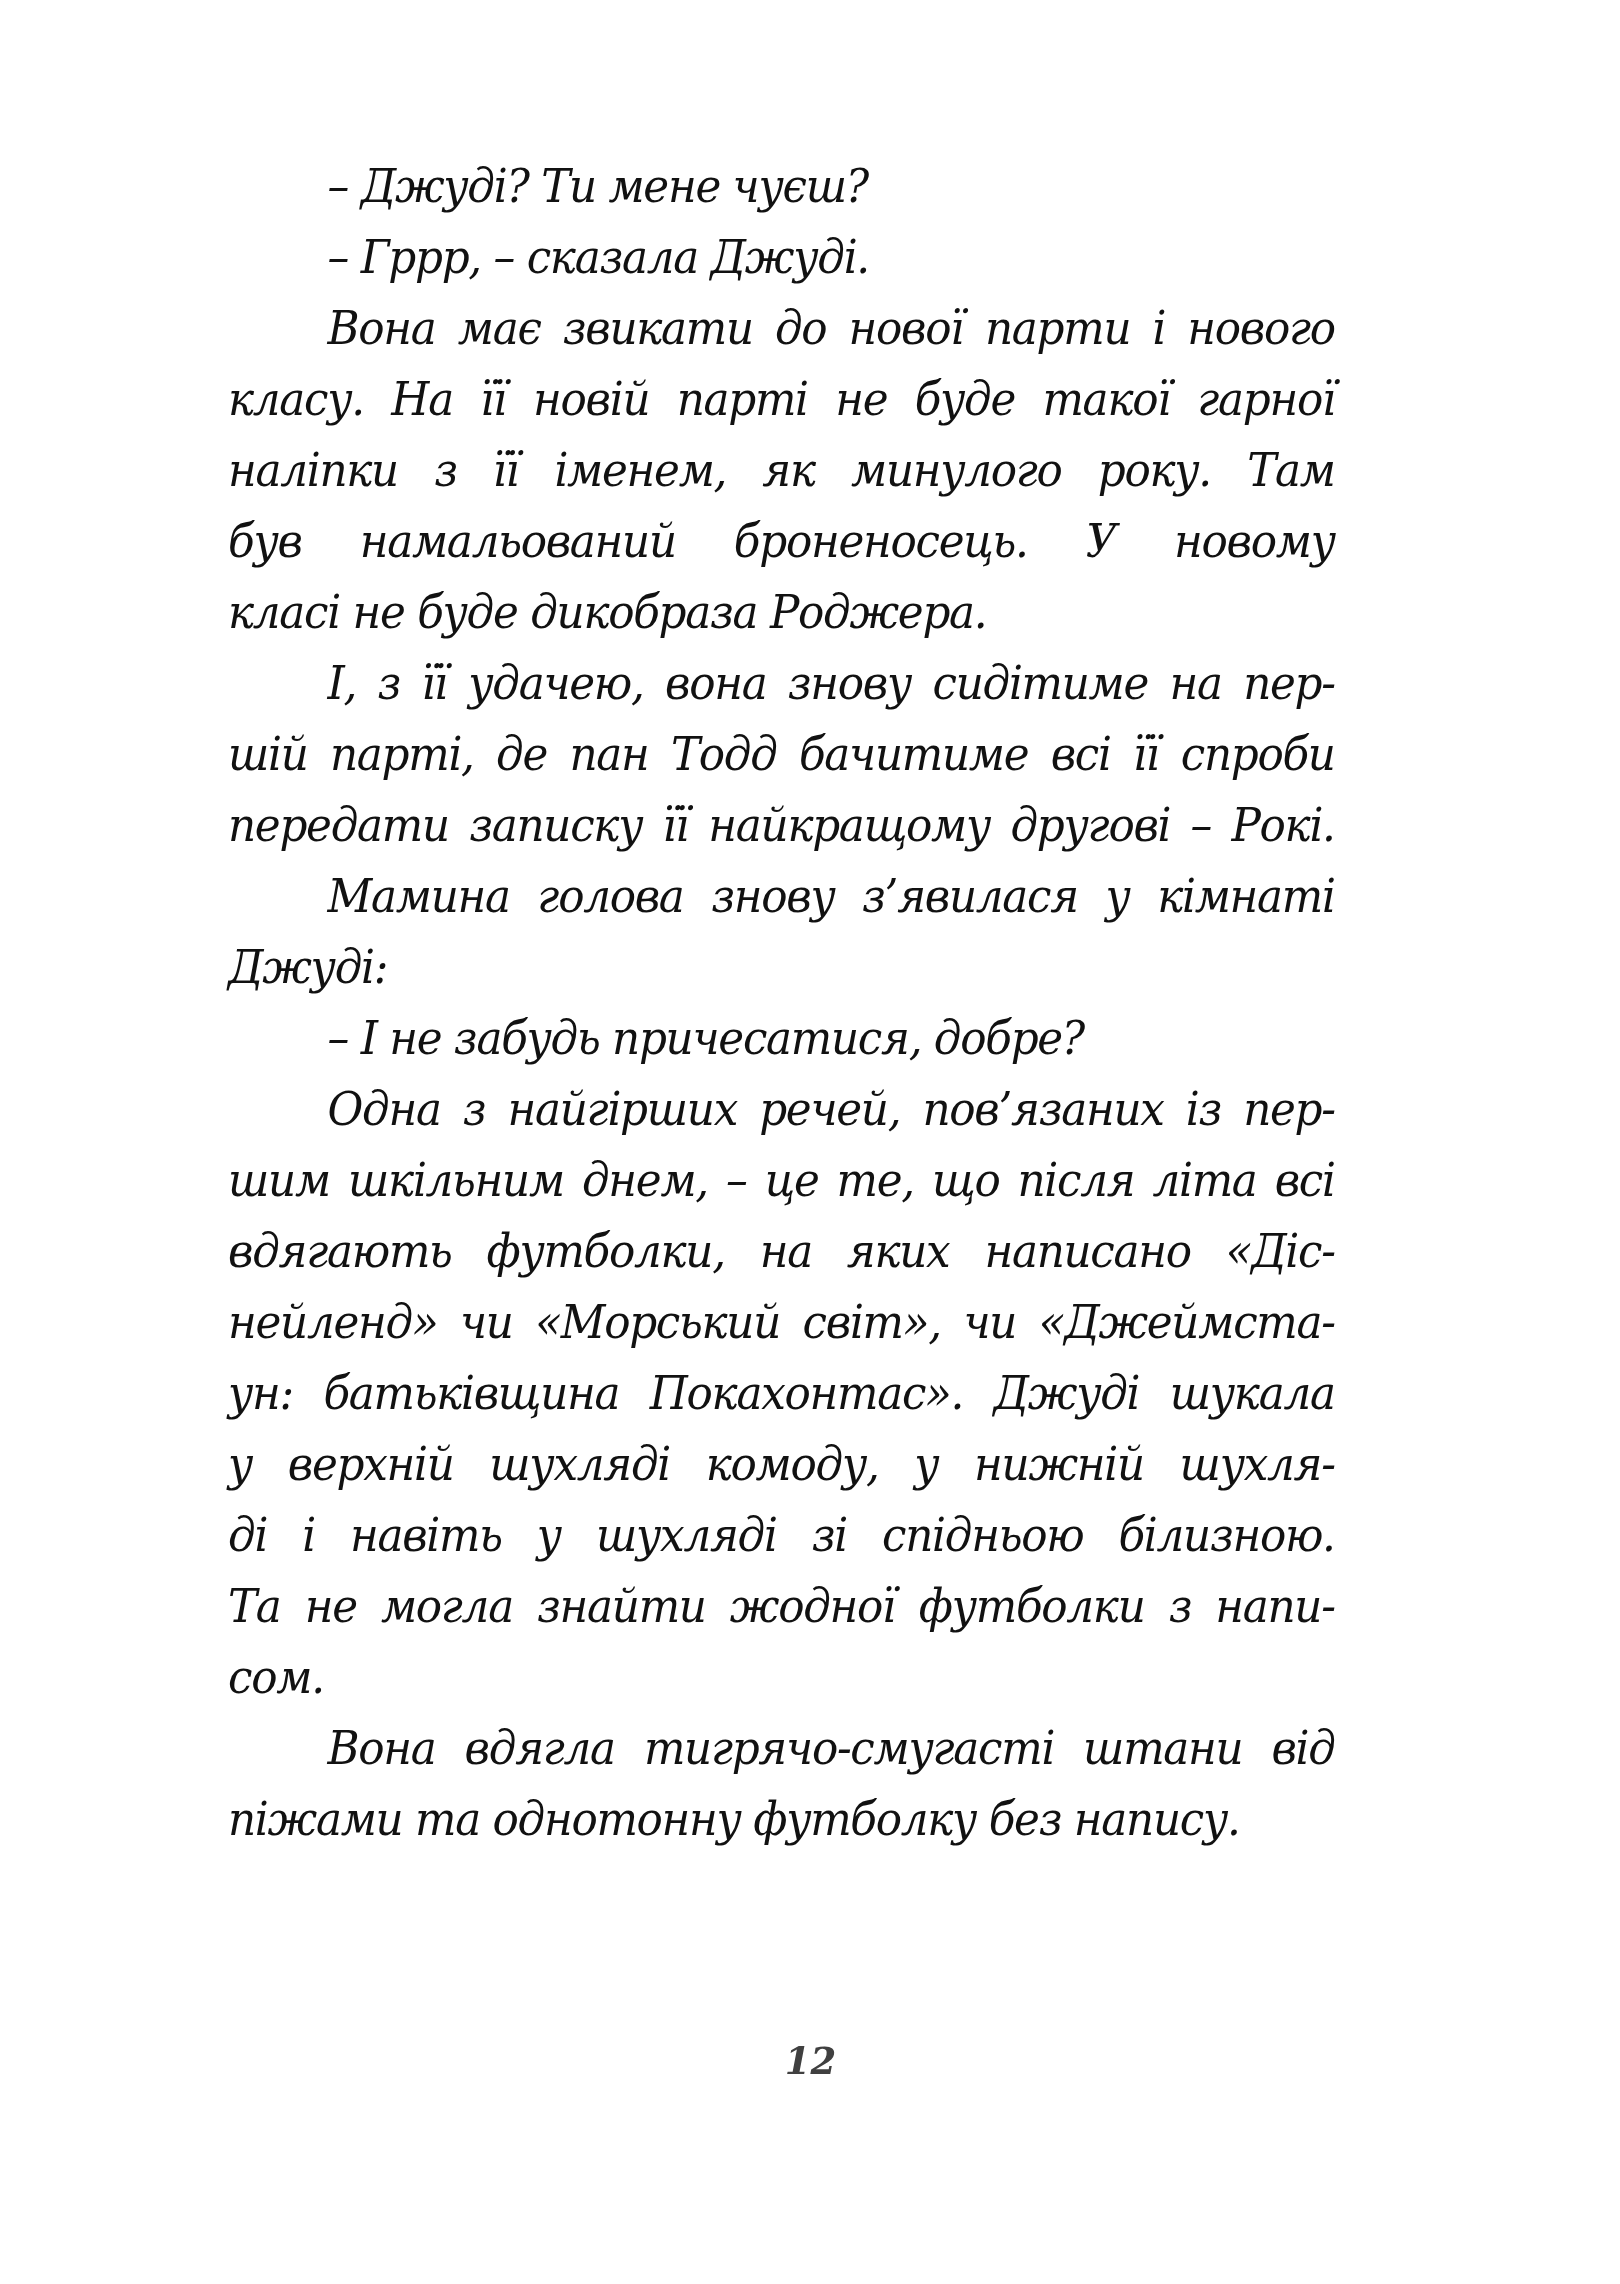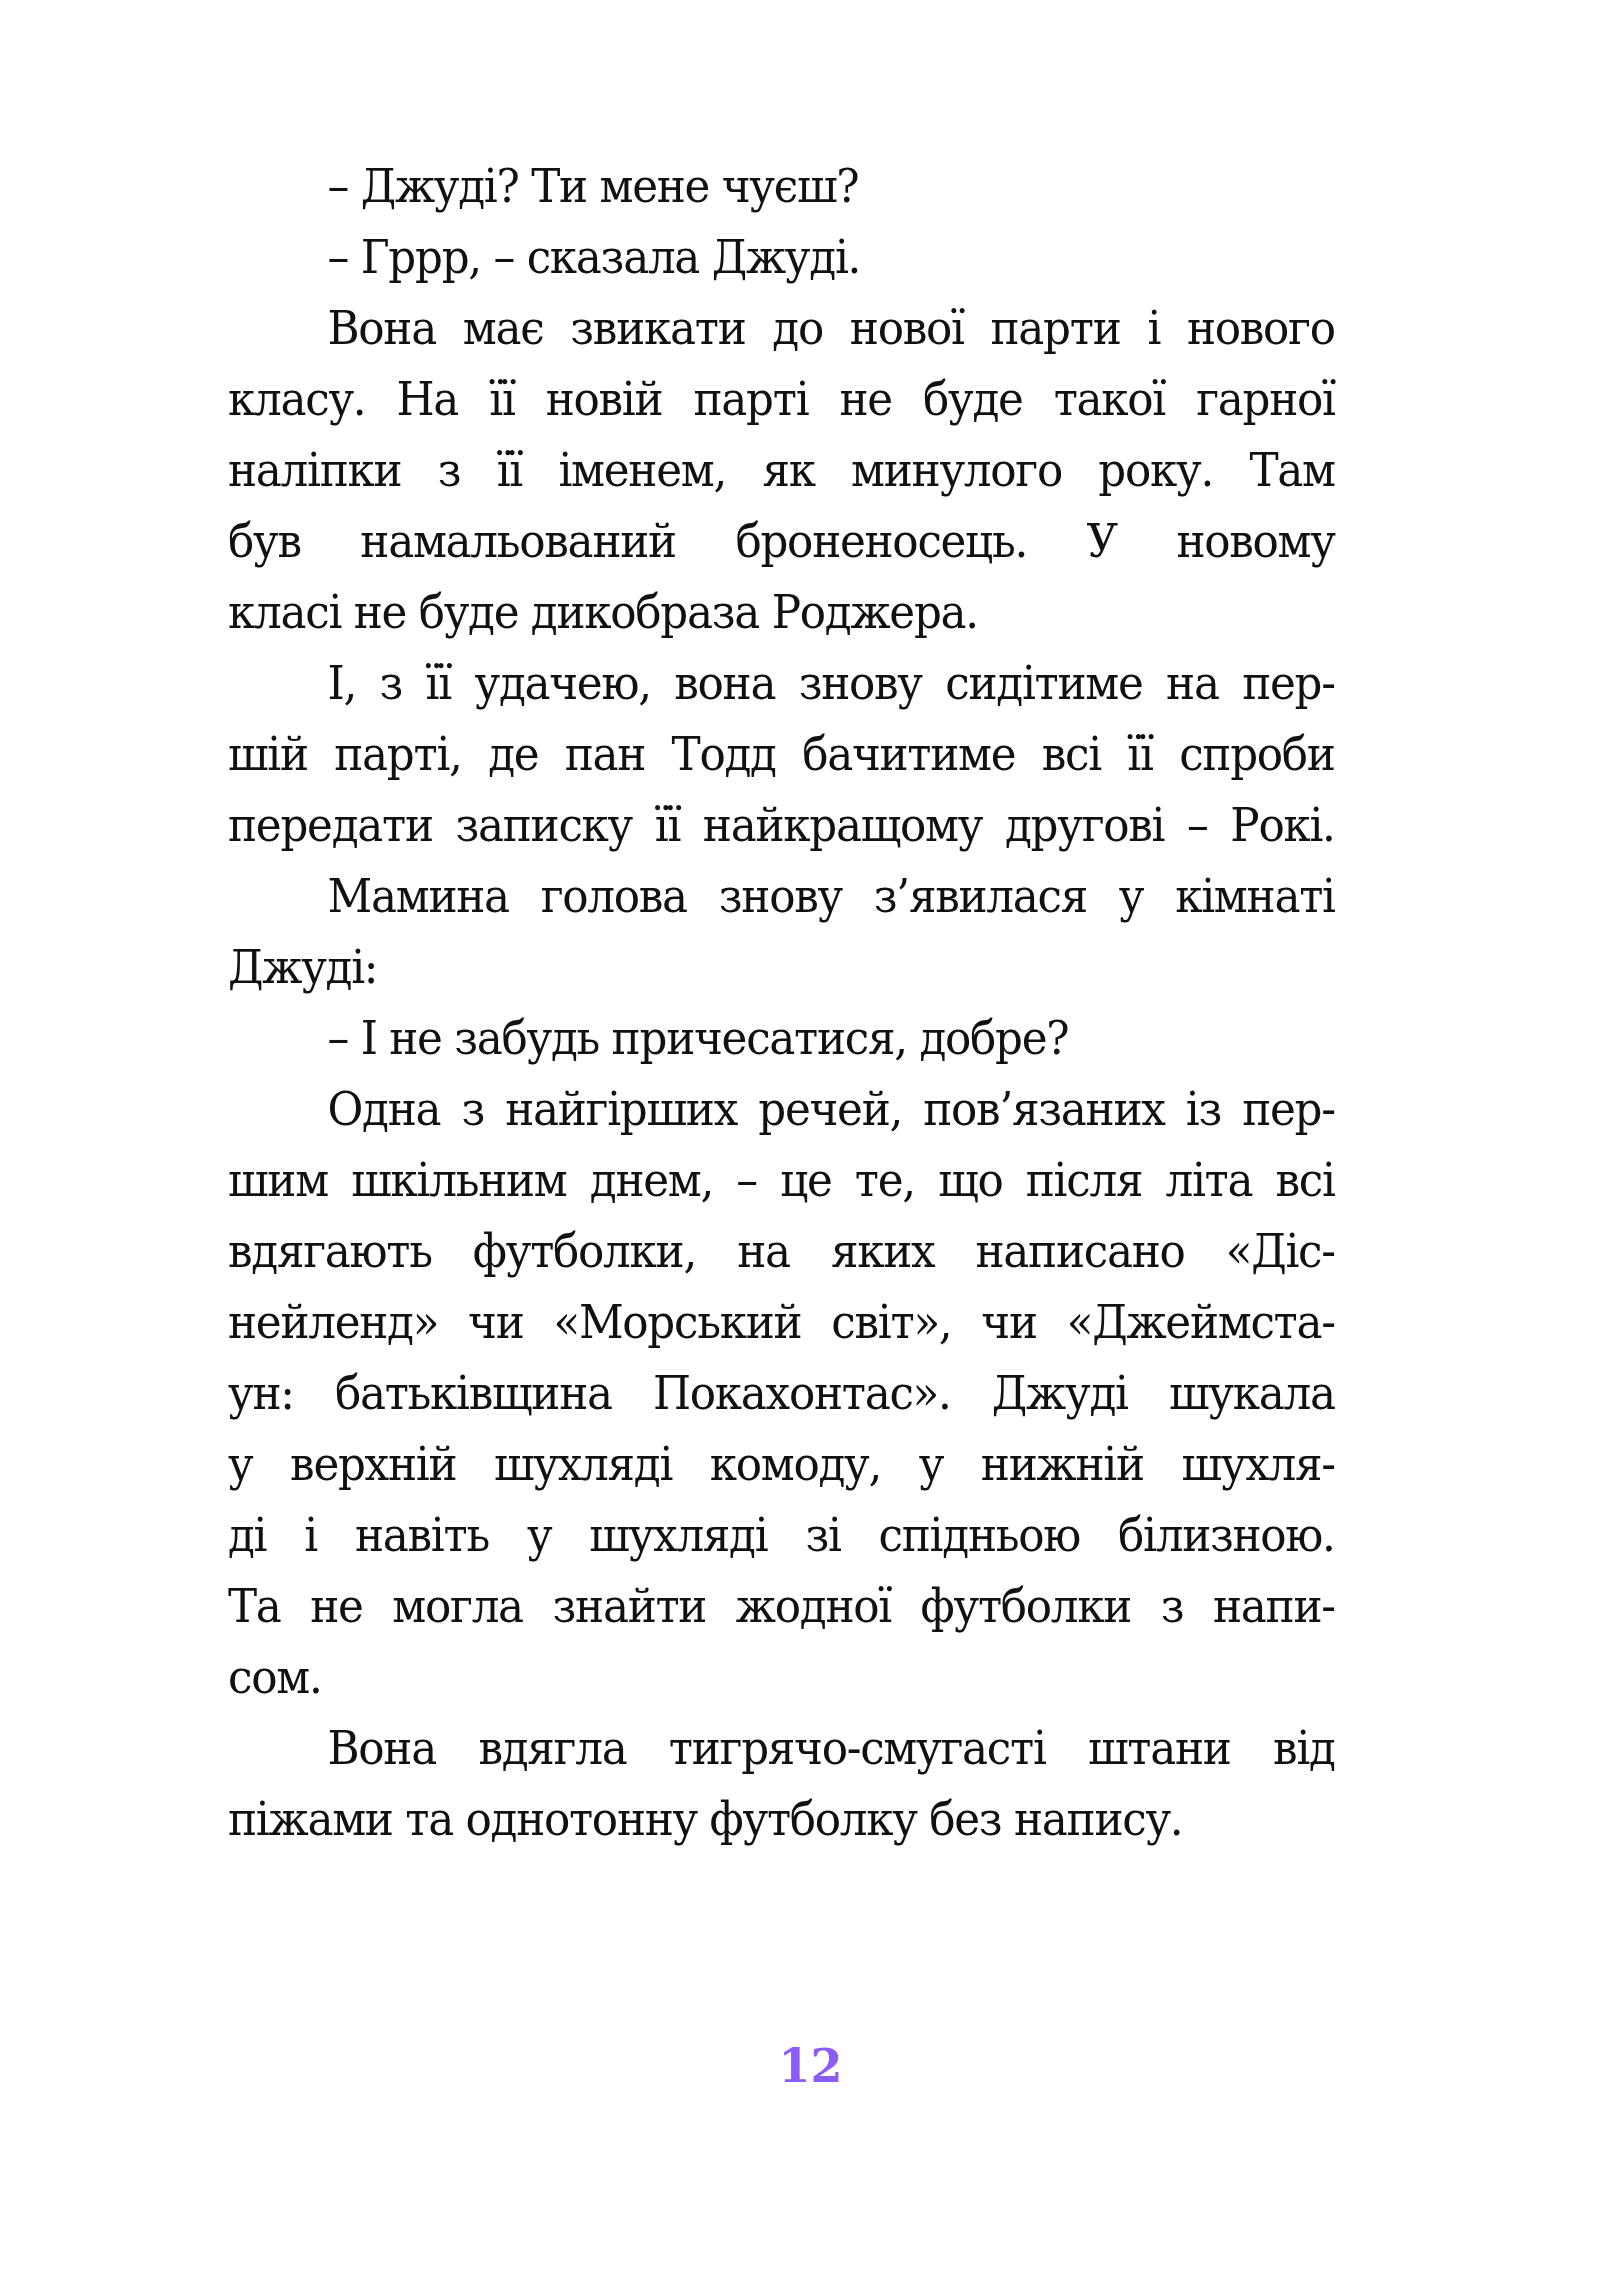--- a/index.html
+++ b/index.html
@@ -11,20 +11,21 @@
       width: 1621px;
       height: 2284px;
       position: relative;
       overflow: hidden;
     }
     .page {
       position: absolute;
       left: 0; top: 0;
       width: 1621px; height: 2284px;
       background: #ffffff;
+      font-style: italic;
     }
     .text-block {
       position: absolute;
       left: 228px;
       top: 150px;
       width: 1190px;
       font-family: "DejaVu Serif", "Liberation Serif", serif;
       font-size: 47px;
       line-height: 71px;
       color: #111111;
@@ -47,22 +48,22 @@
       padding-left: 107px;
     }
     .page-number {
       position: absolute;
       left: 0;
       width: 1621px;
       top: 2039px;
       text-align: center;
       font-family: "DejaVu Serif", "Liberation Serif", serif;
       font-weight: bold;
-      font-size: 46px;
-      color: #8b5cf6;
+      font-size: 37px;
+      color: #404040;
     }
   </style>
 </head>
 <body>
 
 <div class="page">
   <div class="text-block">
 
     <span class="line indent last">– Джуді? Ти мене чуєш?</span>
 

